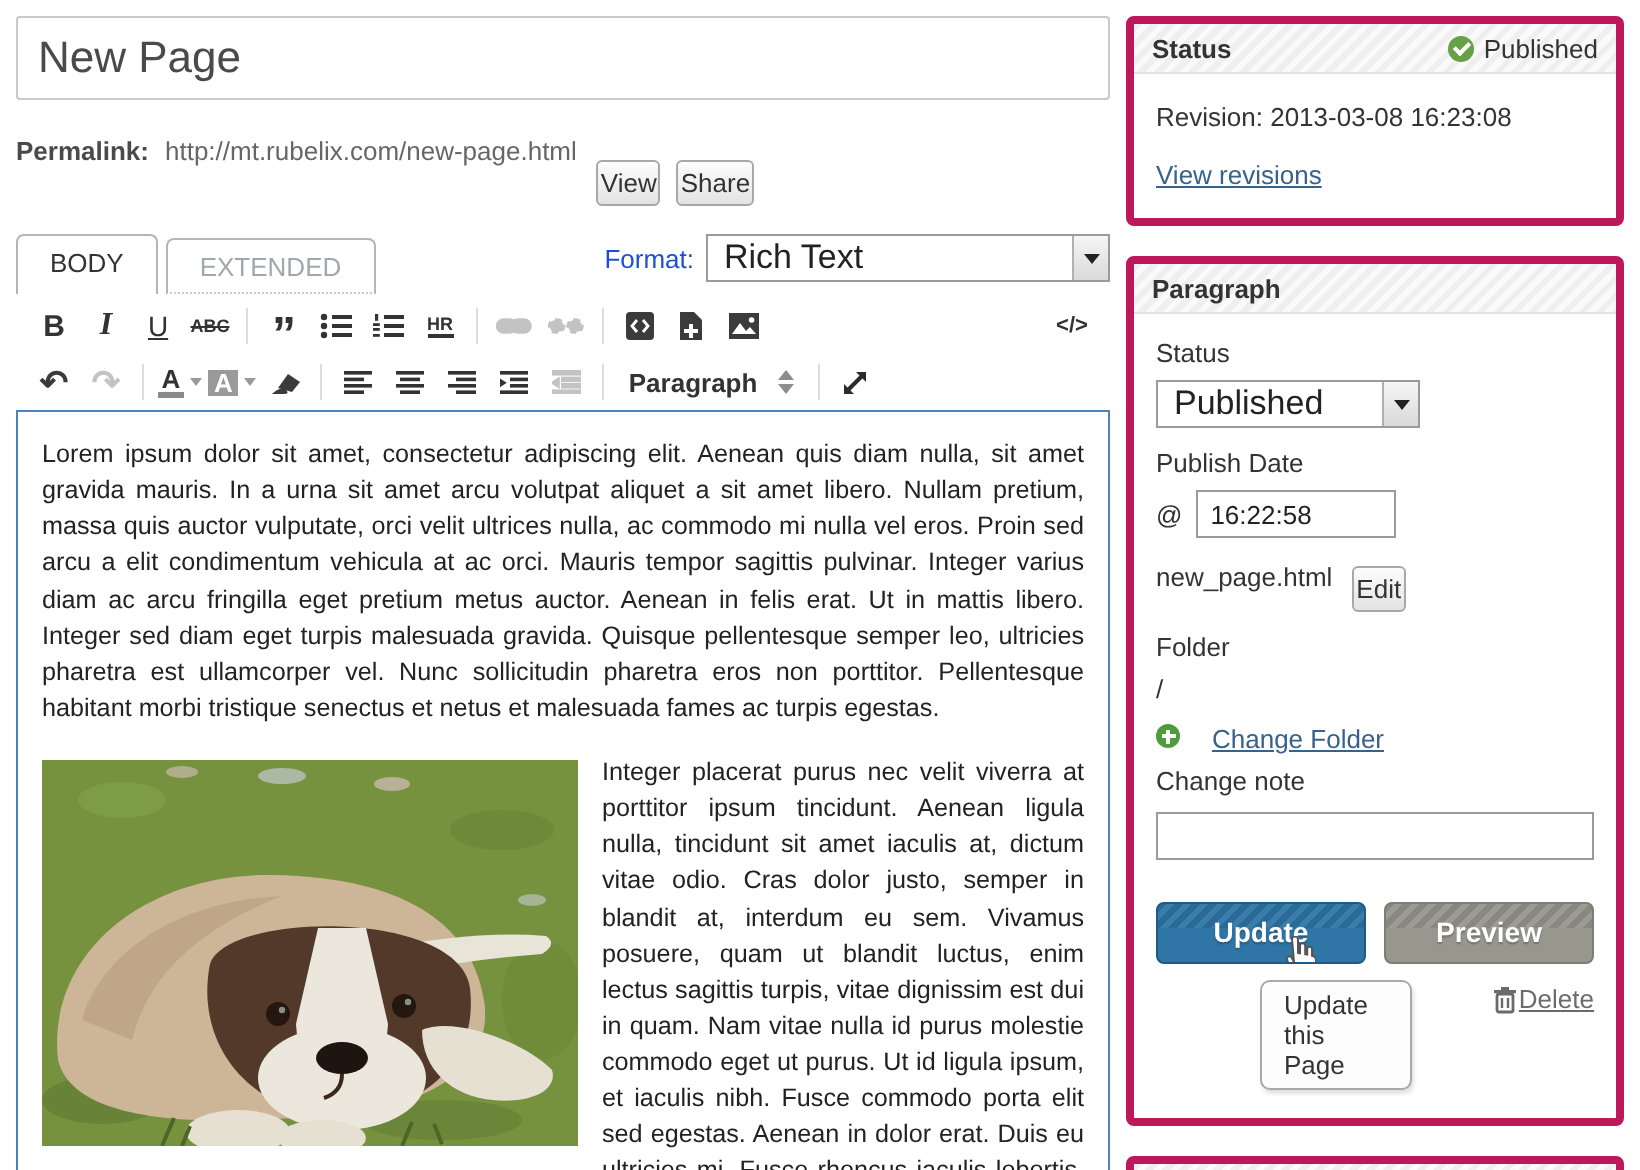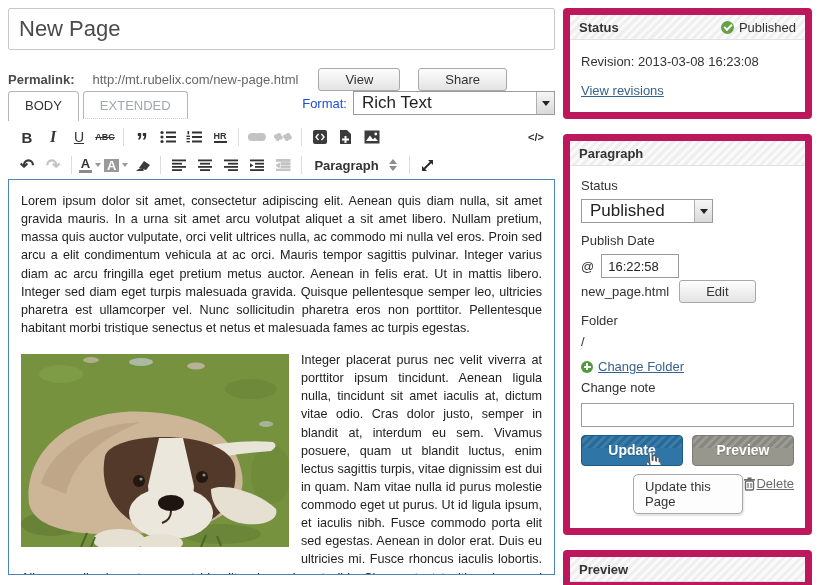--- a/index.html
+++ b/index.html
@@ -4,27 +4,27 @@
 <style>
   * { margin:0; padding:0; box-sizing:border-box; }
   html,body { width:820px; height:585px; overflow:hidden; background:#fff;
     font-family:"Liberation Sans", sans-serif; color:#333; }
   .app { position:relative; width:820px; height:585px; }
 
   
   .left-col { position:absolute; left:8px; top:8px; width:547px; }
   .title-input { width:547px; height:42px; border:1px solid #c9c9c9; border-radius:2px;
     font-family:"Liberation Sans", sans-serif; font-size:22px; color:#4a4a4a; padding:6px 10px; }
-  .permalink-row { margin-top:18px; display:flex; align-items:center; gap:18px; font-size:13px; }
+  .permalink-row { margin-top:18px; display:flex; align-items:flex-start; gap:8px; font-size:13px; }
   .permalink-label { font-weight:bold; color:#4a4a4a; }
   .permalink-url { color:#666; margin-right:2px; }
   .btn-small { background:linear-gradient(#fdfdfd,#e3e3e3); border:1px solid #a8a8a8;
-    border-radius:3px; padding:3px 26px; font-size:13px; color:#333; cursor:pointer;
-    font-family:"Liberation Sans", sans-serif; }
-  .tab-row { display:flex; align-items:flex-start; position:relative; height:30px; }
+    border-radius:3px; padding:3px 1px; font-size:13px; color:#333; cursor:pointer;
+    font-family:"Liberation Sans", sans-serif;margin-top:12px; }
+  .tab-row { margin-top:14px; display:flex; align-items:flex-end; position:relative; height:30px; }
   .tab { border:1px solid #b5b5b5; border-bottom:none; border-radius:4px 4px 0 0;
     padding:6px 16px; font-size:13px; margin-right:4px; background:#fff; }
   .tab.active { color:#333; position:relative; z-index:2; height:30px; }
   .tab.inactive { color:#a0a8ad; border-bottom:1px dotted #ccc; height:28px; }
   .format-group { position:absolute; right:0; top:0; display:flex; align-items:center; gap:6px; }
   .format-label { font-size:13px; color:#1d4ed8; }
   .fake-select { display:flex; align-items:center; border:1px solid #9a9a9a; background:#fff; height:24px; }
   .fake-select .sel-text { font-size:17px; padding:0 8px; color:#222; }
   .fake-select .sel-btn { width:18px; height:22px; margin-left:auto; background:linear-gradient(#f6f6f6,#d9d9d9);
     border-left:1px solid #b0b0b0; display:flex; align-items:center; justify-content:center; }
@@ -65,62 +65,62 @@
 
   
   .editor-box { border:1px solid #4a84b8; background:#fff; padding:12px 12px;
     height:396px; overflow:hidden; font-size:12.6px; line-height:1.44; color:#222;
     text-align:justify; }
   .editor-box p { margin-bottom:14px; }
   .dog-figure { float:left; width:268px; height:193px; margin:3px 12px 4px 0; display:block; }
 
   
   .sidebar { position:absolute; left:563px; top:8px; width:249px; }
-  .widget { border:7px solid #be185d; border-radius:4px; background:#fff; margin-bottom:15px; overflow:hidden; }
+  .widget { border:4px solid #be185d; border-radius:4px; background:#fff; margin-bottom:15px; overflow:hidden; }
   .w-head { height:25px; display:flex; align-items:center; padding:0 9px;
     background:repeating-linear-gradient(135deg,#efefef 0 3px,#fafafa 3px 6px);
     border-bottom:1px solid #e2e2e2; }
   .w-title { font-size:13px; font-weight:bold; color:#333; }
   .w-badge { margin-left:auto; display:flex; align-items:center; gap:5px; font-size:13px; color:#333; }
   .check-circle { width:13px; height:13px; border-radius:50%; background:#67a046; position:relative; }
   .check-circle::after { content:""; position:absolute; left:3px; top:3px; width:6px; height:3px;
     border-left:2px solid #fff; border-bottom:2px solid #fff; transform:rotate(-45deg); }
   .w-body { padding:10px 11px 14px; font-size:13px; }
   .rev-line { margin:4px 0 14px; color:#333; }
   .rev-val { font-weight:normal; }
   a.lnk { color:#38628c; text-decoration:underline; cursor:pointer; }
   .field-label { margin:10px 0 6px; color:#333; }
   .field-label.first { margin-top:2px; }
   .pub-select { width:132px; }
   .date-row { display:flex; align-items:center; gap:7px; }
   .inp { border:1px solid #9a9a9a; height:24px; font-size:13px; color:#222; padding:0 6px;
     font-family:"Liberation Sans", sans-serif; }
-  .inp-date { width:100px; } .inp-time { width:78px; }
+  .inp-date { width:100px; } .inp-time { width:100px; }
   .file-row { display:flex; align-items:center; gap:10px; margin-top:2px; }
   .folder-val { margin:2px 0 10px; }
-  .chg-folder { display:flex; align-items:center; gap:5px; margin-bottom:6px; }
+  .chg-folder { display:flex; align-items:flex-start; gap:16px; margin-bottom:6px; }
   .plus-circle { width:12px; height:12px; border-radius:50%; background:#4e9a3c; position:relative; }
   .plus-circle::before, .plus-circle::after { content:""; position:absolute; background:#fff; }
   .plus-circle::before { left:5px; top:2.5px; width:2px; height:7px; }
   .plus-circle::after { left:2.5px; top:5px; width:7px; height:2px; }
   .inp-note { width:100%; margin-top:2px; }
-  .btn-row { display:flex; gap:9px; margin-top:8px; position:relative; }
+  .btn-row { display:flex; gap:9px; margin-top:21px; position:relative; }
   .big-btn { width:110px; height:31px; border-radius:4px; border:1px solid; color:#fff;
     font-weight:bold; font-size:14px; text-align:center; line-height:29px; cursor:pointer;
     position:relative; overflow:hidden; text-shadow:0 1px 1px rgba(0,0,0,.25); }
   .big-btn::before { content:""; position:absolute; left:0; top:0; right:0; height:42%;
     background:repeating-linear-gradient(135deg, rgba(0,0,0,.10) 0 3px, rgba(255,255,255,.05) 3px 6px); }
   .big-btn span { position:relative; z-index:1; }
   .btn-update { background:#2f76a7; border-color:#1d5a86; }
   .btn-preview { background:#97978e; border-color:#7d7d76; }
   .hand-cursor { position:absolute; left:62px; top:16px; z-index:5; }
   .tooltip-row { display:flex; align-items:flex-start; margin-top:8px; position:relative; }
   .tooltip { background:#fdfdfd; border:1px solid #a9a9a9; border-radius:5px; padding:4px 11px;
     font-size:13px; color:#333; box-shadow:1px 2px 2px rgba(0,0,0,.12); margin-left:52px; }
-  .delete-wrap { margin-left:auto; display:flex; align-items:center; gap:0; margin-top:2px; }
+  .delete-wrap { margin-left:auto; display:flex; align-items:center; gap:0; margin-top:2px;padding-left:40px; }
   a.delete-link { color:#6b6b6b; text-decoration:underline; font-size:13px; cursor:pointer; }
 </style>
 </head>
 <body>
 
 <div class="app">
 
   <div class="left-col">
 
     <input class="title-input" value="New Page" style="">

